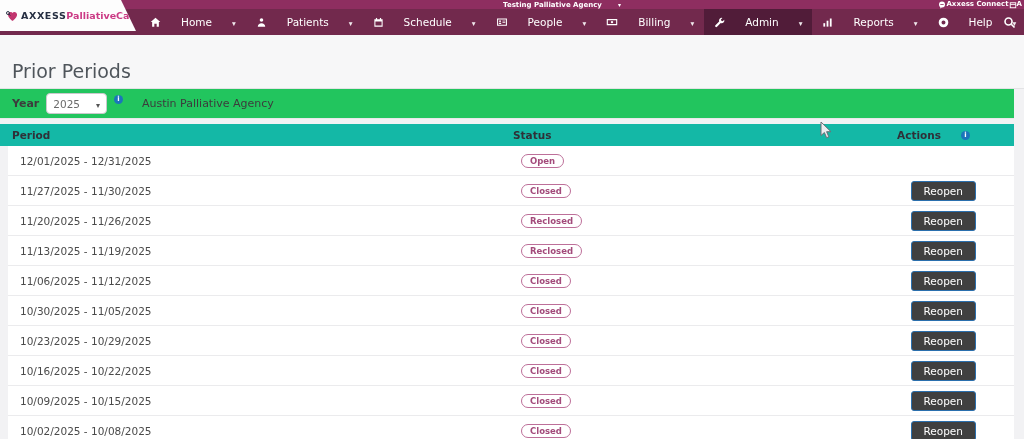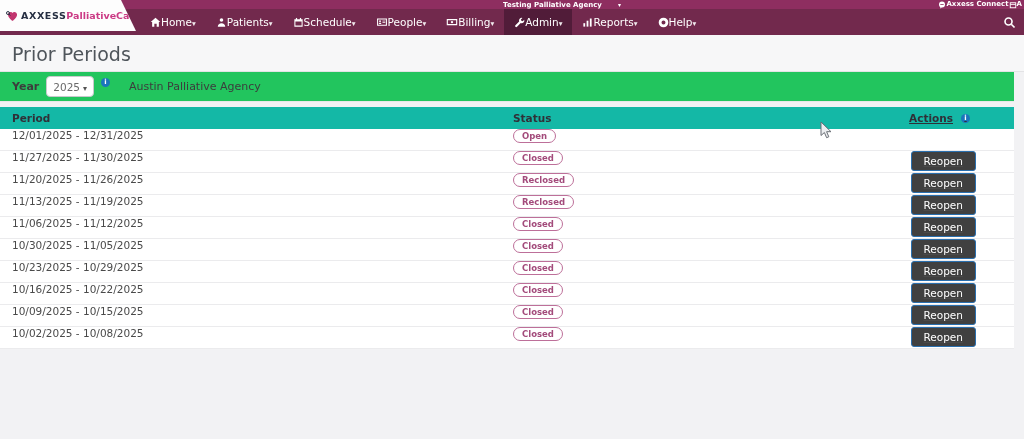--- a/index.html
+++ b/index.html
@@ -33,68 +33,68 @@
     position:absolute; top:-9px; left:0; width:136px; height:31px; background:#fdfdfd;
     clip-path:polygon(0 0,121px 0,136px 100%,0 100%);
     display:flex; align-items:center; padding-left:5px; z-index:10;
     box-shadow:1px 1px 2px rgba(0,0,0,.25);
   }
   .logo-heart { margin-right:2px; display:flex; }
   .brand-primary { font-weight:bold; font-size:9.5px; letter-spacing:.6px; color:#273043; }
   .brand-secondary { font-weight:bold; font-size:9.5px; color:#cb3a85; }
   .nav-items { display:flex; align-items:center; height:100%; }
   .nav-item {
-    display:flex; align-items:center; gap:0; padding:0 10px; height:100%;
+    display:flex; align-items:center; gap:20px; padding:0 10px; height:100%;
     font-size:10.5px; cursor:pointer; white-space:nowrap;
   }
   .nav-item.active { background:#511c39; }
   .nav-icon { display:flex; align-items:center; }
   .nav-caret::after { content:"▾"; font-size:7.5px; opacity:.9; }
   .nav-search {
     position:absolute; right:8px; top:0; height:26px; display:flex; align-items:center;
     cursor:pointer; color:#fff;
   }
 
   
   .page-title {
-    font-size:19px; color:#4f555b; padding:8px 12px 6px 12px; background:#f7f7f8;
+    font-size:19px; color:#4f555b; padding:25px 12px 6px 12px; background:#f7f7f8;
     border-bottom:1px solid #e3e3e5;
   }
   .filter-bar {
     background:#22c55e; height:30px; display:flex; align-items:center; gap:7px;
     padding:0 12px; border-bottom:1px solid #e8e8ea; width:1014px;
   }
   .filter-label { font-weight:bold; font-size:11px; color:#3c3c3c; }
   .year-select {
     border:1px solid #c9c9cc; border-radius:4px; height:21px; min-width:44px;
-    display:flex; align-items:center; gap:3px; padding:0 6px; font-size:10.5px;
+    display:flex; align-items:center; gap:16px; padding:0 6px; font-size:10.5px;
     color:#6a6a6a; background:#fff; cursor:pointer;
   }
   .sel-caret::after { content:"▾"; font-size:8px; color:#555; }
   .info-dot {
     display:inline-block; width:9px; height:9px; border-radius:50%; background:#1b75bb;
     color:#fff; font-size:7px; font-weight:bold; text-align:center; line-height:9px;
     font-style:normal; position:relative; top:-4px;
   }
   .agency-name { font-weight:normal; font-size:11px; color:#3c3c3c; margin-left:12px; }
 
   
   .table { width:1014px; margin-top:5px; }
   .thead {
     background:#14b8a6; height:22px; display:flex; align-items:center;
     font-weight:bold; font-size:10.5px; color:#2f3038;
   }
   .c-period { width:513px; padding-left:12px; }
   .c-status { flex:1; display:flex; align-items:center; }
-  .c-actions { width:215px; display:flex; justify-content:flex-end; align-items:center; padding-right:38px; gap:8px;text-decoration:underline; }
+  .c-actions { width:215px; display:flex; justify-content:flex-end; align-items:center; padding-right:38px; gap:20px; }
   .thead .c-actions { padding-right:44px; }
   .thead .info-dot { top:0; }
   .trow {
-    background:#fff; height:22px; display:flex; align-items:flex-start;
-    border-bottom:1px solid #ebebed; font-size:10.5px; color:#4a4a4a;
+    background:#fff; height:30px; display:flex; align-items:center;
+    border-bottom:1px solid #ebebed; font-size:10.5px; color:#4a4a4a;margin-left:8px;
   }
   .badge {
     font-size:8.5px; font-weight:bold; color:#a34b7b; border:1.5px solid #bd6f99;
     border-radius:9px; padding:1px 8px; background:#fff; white-space:nowrap;
   }
   .reopen-btn {
     background:#404040; border:1px solid #2a6fae; color:#fff; font-size:10.5px;
     font-family:inherit; padding:3px 12px; border-radius:3px; cursor:pointer;
   }
   .cursor { position:absolute; left:820px; top:121px; z-index:50; pointer-events:none; }

